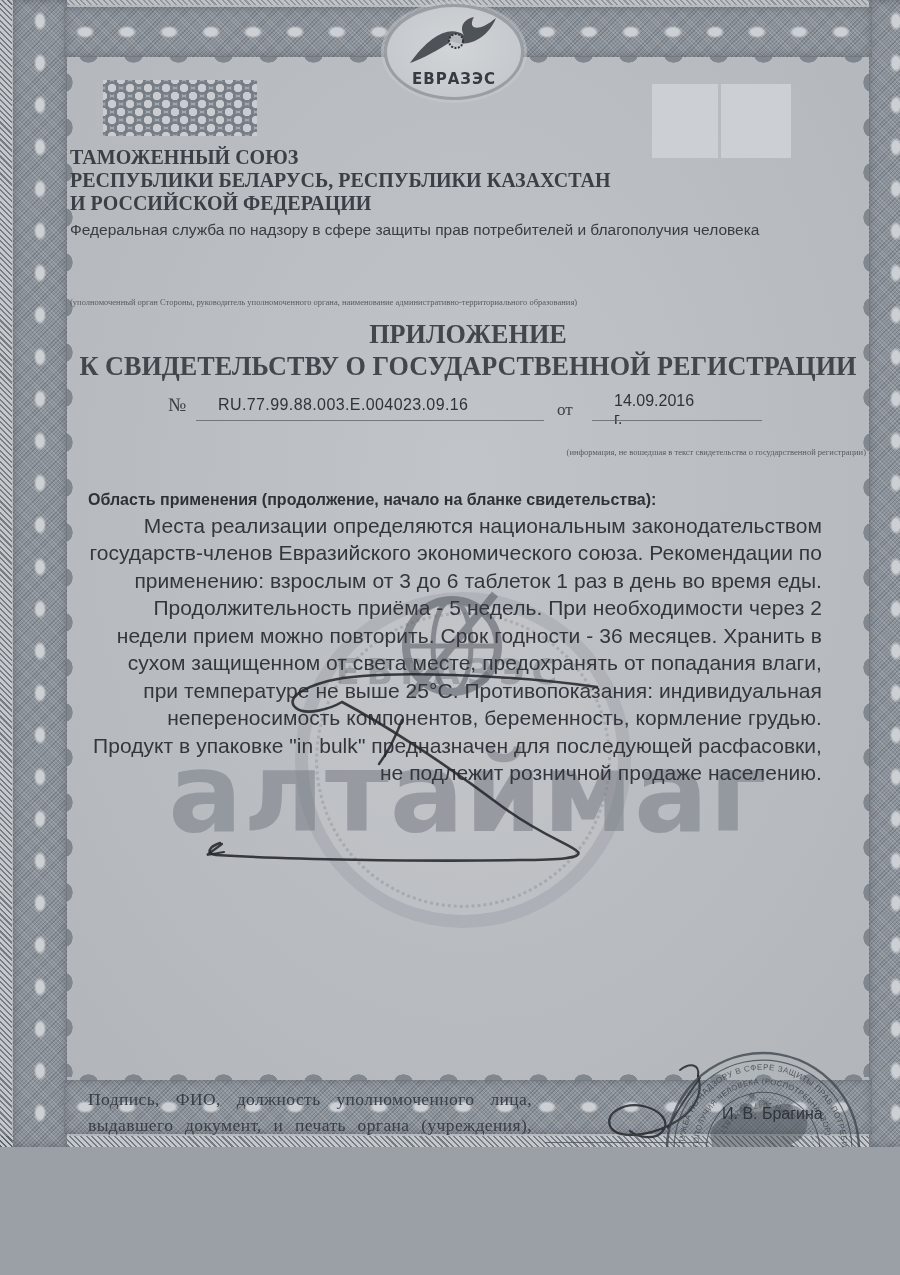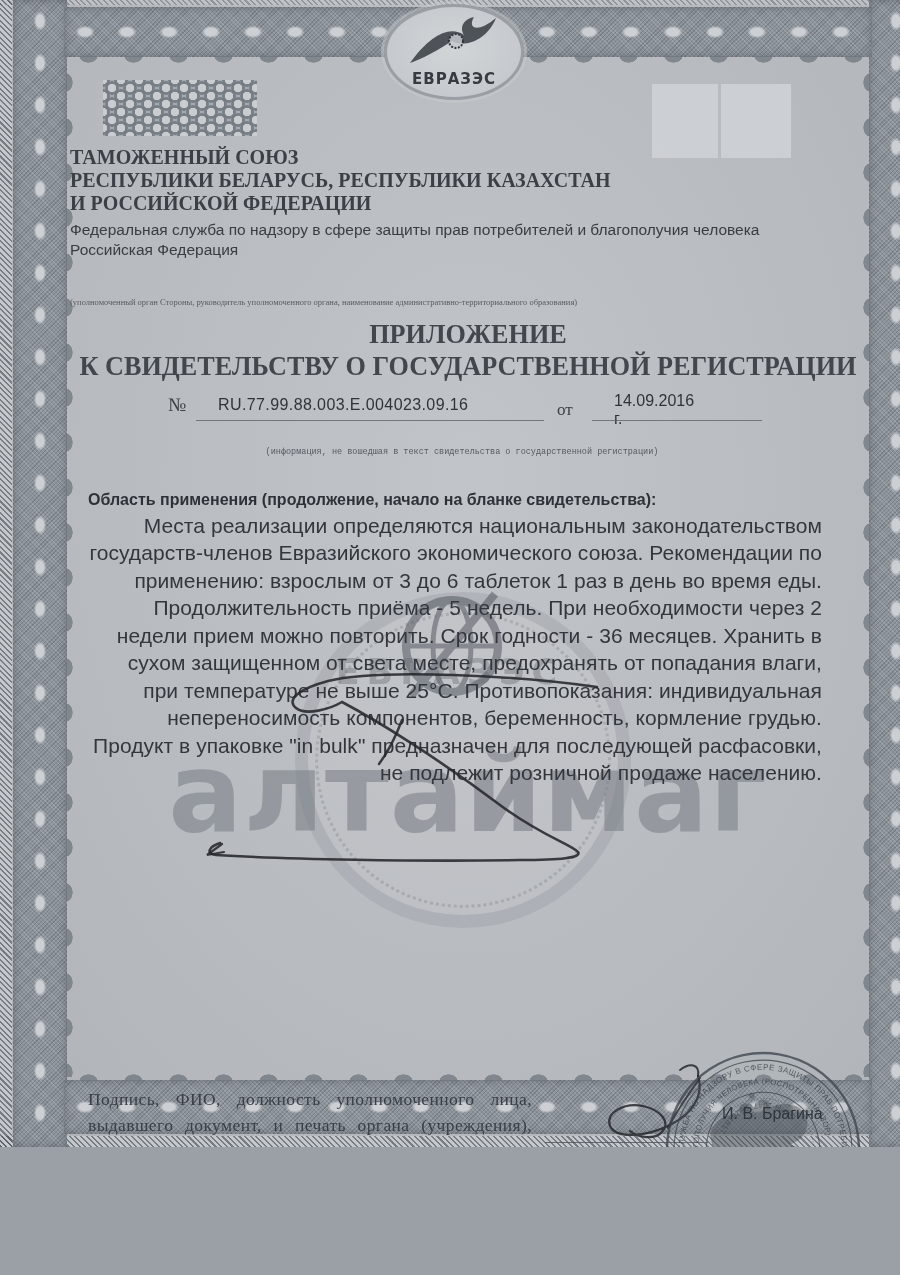--- a/index.html
+++ b/index.html
@@ -75,22 +75,22 @@
     transform:scaleX(.97);}
 
   
   .reg-row{position:absolute;left:0;top:0;z-index:5;}
   .reg-no-label{position:absolute;left:168px;top:394px;font-family:"Liberation Serif",serif;font-size:19px;color:#3b4047;}
   .reg-no{position:absolute;left:218px;top:396px;font-size:16px;letter-spacing:.4px;color:#2f343a;}
   .reg-ul1{position:absolute;left:196px;top:420px;width:348px;height:1px;background:rgba(90,95,102,.75);}
   .reg-from{position:absolute;left:557px;top:400px;font-family:"Liberation Serif",serif;font-size:17px;color:#3b4047;}
   .reg-date{position:absolute;left:614px;top:392px;font-size:16px;color:#2f343a;}
   .reg-ul2{position:absolute;left:592px;top:420px;width:170px;height:1px;background:rgba(90,95,102,.75);}
-  .info-note{position:absolute;left:58px;right:70px;top:447px;text-align:center;
-    font-family:Liberation Mono, monospace;font-size:8.5px;color:#565b62;z-index:5;}
+  .info-note{position:absolute;left:58px;right:70px;top:447px;text-align:right;
+    font-family:Liberation Serif, serif;font-size:8.5px;color:#565b62;z-index:5;}
 
   
   .body-block{position:absolute;left:88px;top:490px;width:734px;z-index:5;}
   .body-heading{font-weight:bold;font-size:16px;line-height:1.3;color:#2e3238;}
   .body-par{margin-top:1px;font-size:21px;line-height:1.31;letter-spacing:.05px;color:#33373d;text-align:right;}
 
   
   .ghost-seal{position:absolute;left:295px;top:592px;width:310px;height:310px;border-radius:50%;z-index:1;
     border:13px solid rgba(110,116,124,.20);background:rgba(202,205,209,.25);}
   .ghost-seal::before{content:"";position:absolute;inset:7px;border-radius:50%;border:3px dotted rgba(110,116,124,.28);}
@@ -144,21 +144,20 @@
       <circle cx="52" cy="26" r="7" fill="none" stroke="#32373d" stroke-width="2" stroke-dasharray="2 1.5"></circle>
     </svg>
     <div class="badge-label">ЕВРАЗЭС</div>
   </div>
 
   <div class="header">
     <div class="h-serif">ТАМОЖЕННЫЙ СОЮЗ</div>
     <div class="h-serif">РЕСПУБЛИКИ БЕЛАРУСЬ, РЕСПУБЛИКИ КАЗАХСТАН</div>
     <div class="h-serif">И РОССИЙСКОЙ ФЕДЕРАЦИИ</div>
     <div class="h-sans" style="margin-top:4px;">Федеральная служба по надзору в сфере защиты прав потребителей и благополучия человека</div>
-    <div class="h-sans">Российская Федерация</div>
   </div>
   <div class="auth-note">(уполномоченный орган Стороны, руководитель уполномоченного органа, наименование административно-территориального образования)</div>
 
   <div class="doc-title">
     <div>ПРИЛОЖЕНИЕ</div>
     <div>К СВИДЕТЕЛЬСТВУ О ГОСУДАРСТВЕННОЙ РЕГИСТРАЦИИ</div>
   </div>
 
   <div class="reg-row">
     <span class="reg-no-label">№</span>

